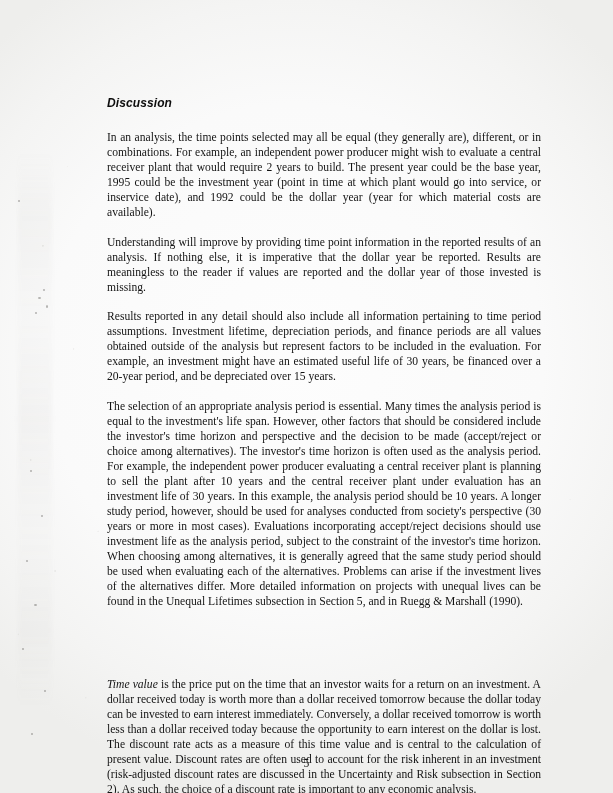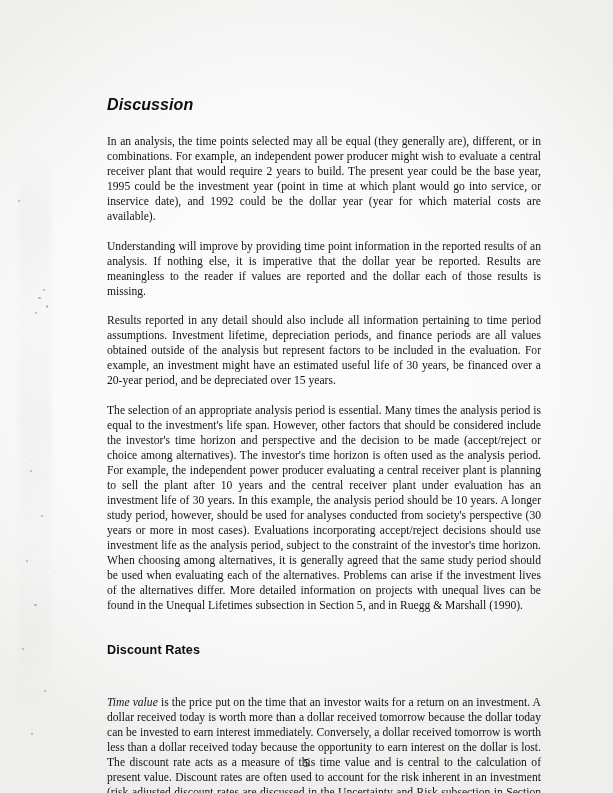--- a/index.html
+++ b/index.html
@@ -82,21 +82,21 @@
     margin: 0;
     font-family: "Liberation Sans", sans-serif;
     color: #0d0d0d;
   }
   h2.sec-title {
     font-size: 12.6px;
     font-weight: bold;
     letter-spacing: 0.1px;
   }
   h3.sub-title {
-    font-size: 16px;
+    font-size: 12.0px;
     font-weight: bold;
     font-style: italic;
     letter-spacing: 0.1px;
   }
 
   p.body {
     margin: 0;
     font-family: "Liberation Serif", serif;
     font-size: 11.6px;
     line-height: 15px;
@@ -146,30 +146,29 @@
   <div class="speck" style="left:18px;  top:200px; width:2px; height:2px;"></div>
 
   <div class="content">
 
     <h3 class="sub-title">Discussion</h3>
     <div class="gap-after-head"></div>
 
     <p class="body">In an analysis, the time points selected may all be equal (they generally are), different, or in combinations. For example, an independent power producer might wish to evaluate a central receiver plant that would require 2 years to build. The present year could be the base year, 1995 could be the investment year (point in time at which plant would go into service, or inservice date), and 1992 could be the dollar year (year for which material costs are available).</p>
     <div class="gap-para"></div>
 
-    <p class="body">Understanding will improve by providing time point information in the reported results of an analysis. If nothing else, it is imperative that the dollar year be reported. Results are meaningless to the reader if values are reported and the dollar each of those results is missing.</p>
+    <p class="body">Understanding will improve by providing time point information in the reported results of an analysis. If nothing else, it is imperative that the dollar year be reported. Results are meaningless to the reader if values are reported and the dollar year of those invested is missing.</p>
     <div class="gap-para"></div>
 
     <p class="body">Results reported in any detail should also include all information pertaining to time period assumptions. Investment lifetime, depreciation periods, and finance periods are all values obtained outside of the analysis but represent factors to be included in the evaluation. For example, an investment might have an estimated useful life of 30 years, be financed over a 20-year period, and be depreciated over 15 years.</p>
     <div class="gap-para"></div>
 
     <p class="body">The selection of an appropriate analysis period is essential. Many times the analysis period is equal to the investment's life span. However, other factors that should be considered include the investor's time horizon and perspective and the decision to be made (accept/reject or choice among alternatives). The investor's time horizon is often used as the analysis period. For example, the independent power producer evaluating a central receiver plant is planning to sell the plant after 10 years and the central receiver plant under evaluation has an investment life of 30 years. In this example, the analysis period should be 10 years. A longer study period, however, should be used for analyses conducted from society's perspective (30 years or more in most cases). Evaluations incorporating accept/reject decisions should use investment life as the analysis period, subject to the constraint of the investor's time horizon. When choosing among alternatives, it is generally agreed that the same study period should be used when evaluating each of the alternatives. Problems can arise if the investment lives of the alternatives differ. More detailed information on projects with unequal lives can be found in the Unequal Lifetimes subsection in Section 5, and in Ruegg &amp; Marshall (1990).</p>
 
     <div class="gap-sec-before"></div>
-    <h2 class="sec-title">Discount Rates</h2>
 
     <div class="gap-sub-before"></div>
     <div class="gap-sub-after"></div>
 
     <p class="body"><em>Time value</em> is the price put on the time that an investor waits for a return on an investment. A dollar received today is worth more than a dollar received tomorrow because the dollar today can be invested to earn interest immediately. Conversely, a dollar received tomorrow is worth less than a dollar received today because the opportunity to earn interest on the dollar is lost. The discount rate acts as a measure of this time value and is central to the calculation of present value. Discount rates are often used to account for the risk inherent in an investment (risk-adjusted discount rates are discussed in the Uncertainty and Risk subsection in Section 2). As such, the choice of a discount rate is important to any economic analysis.</p>
 
   </div>
 
   <div class="page-number">5</div>
 

